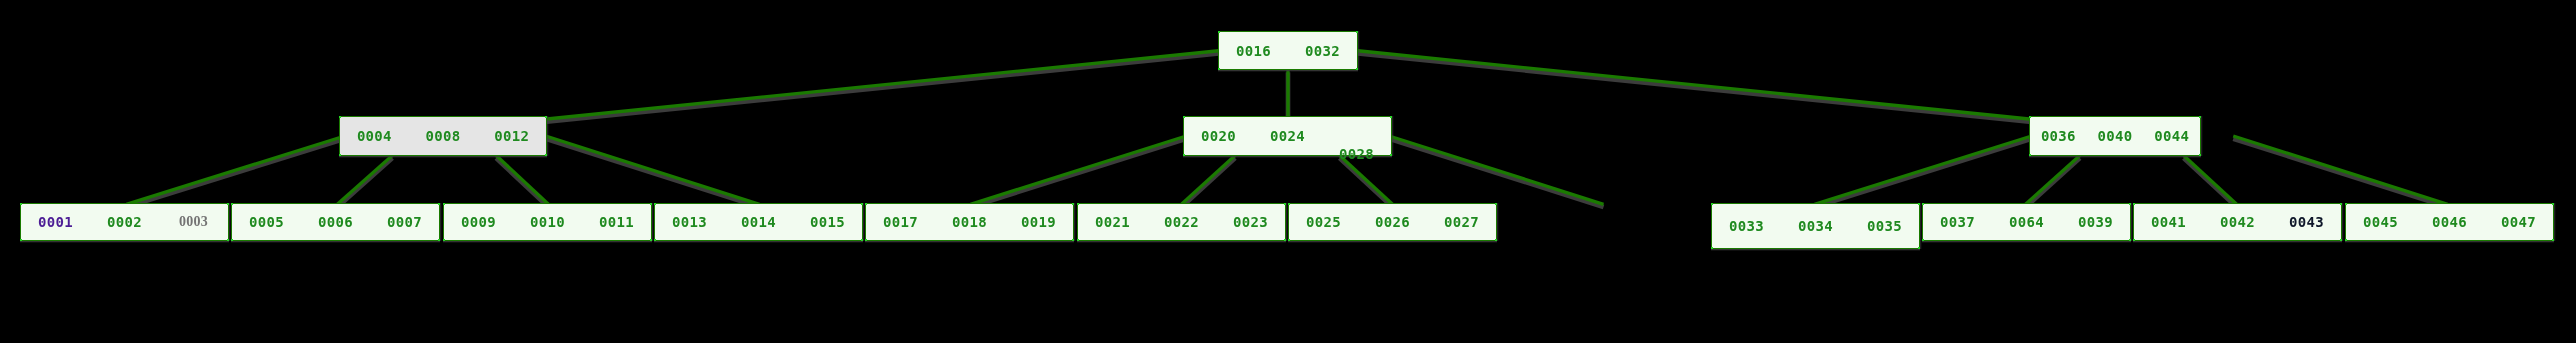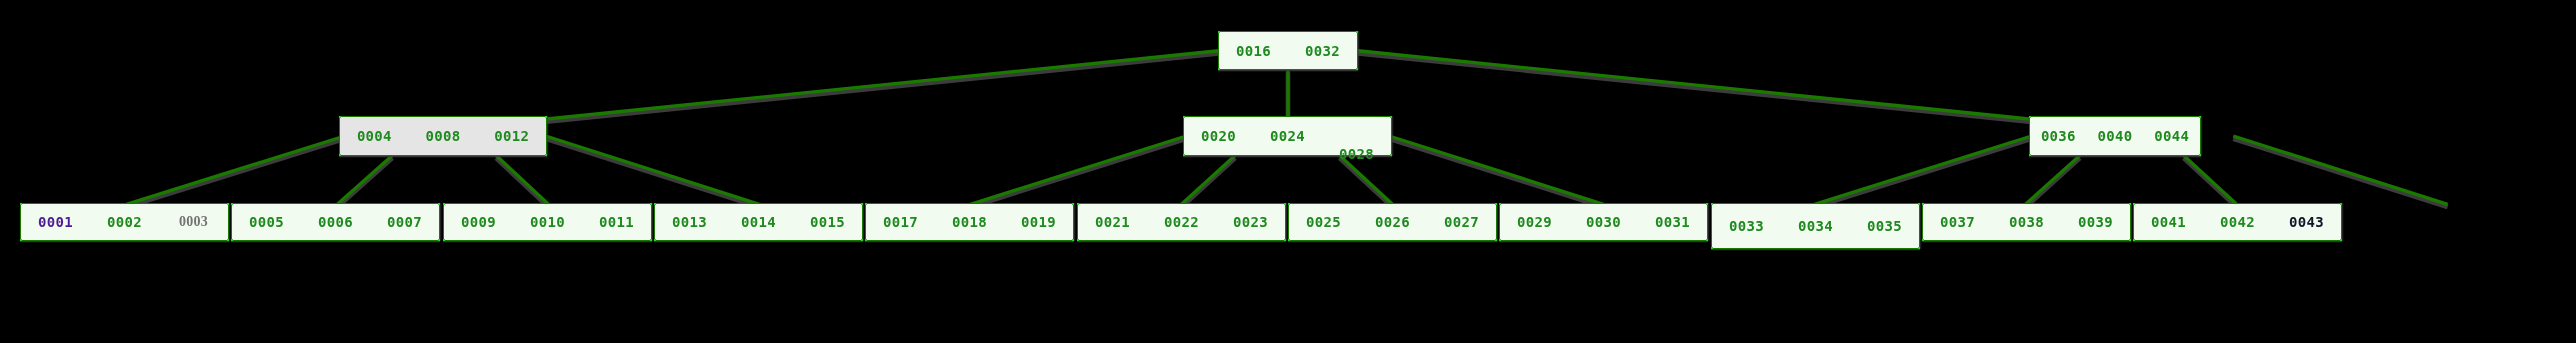--- a/index.html
+++ b/index.html
@@ -198,51 +198,51 @@
       </div>
       <div class="btree-node" style="left: 1288px; top: 203px; width: 209px; height: 38px; background: rgb(242, 251, 240); border-color: rgb(26, 122, 0);">
         <span class="btree-key" style="color: rgb(31, 138, 31);">0025</span>
         <span class="btree-key" style="color: rgb(31, 138, 31);">0026</span>
         <span class="btree-key" style="color: rgb(31, 138, 31);">0027</span>
         <span class="corner-dot corner-tl"></span>
         <span class="corner-dot corner-tr"></span>
         <span class="corner-dot corner-bl"></span>
         <span class="corner-dot corner-br"></span>
       </div>
-      <div class="btree-node" style="left: 1499px; top: 203px; width: 209px; height: 38px; background: rgb(242, 251, 240); border-color: rgb(26, 122, 0);">
-        <span class="btree-key" style="color: rgb(31, 138, 31);">0029</span>
-        <span class="btree-key" style="color: rgb(31, 138, 31);">0030</span>
-        <span class="btree-key" style="color: rgb(31, 138, 31);">0031</span>
-        <span class="corner-dot corner-tl"></span>
-        <span class="corner-dot corner-tr"></span>
-        <span class="corner-dot corner-bl"></span>
-        <span class="corner-dot corner-br"></span>
-      </div>
       <div class="btree-node" style="left: 1711px; top: 203px; width: 209px; height: 46px; background: rgb(242, 251, 240); border-color: rgb(26, 122, 0);">
         <span class="btree-key" style="color: rgb(31, 138, 31);">0033</span>
         <span class="btree-key" style="color: rgb(31, 138, 31);">0034</span>
         <span class="btree-key" style="color: rgb(31, 138, 31);">0035</span>
         <span class="corner-dot corner-tl"></span>
         <span class="corner-dot corner-tr"></span>
         <span class="corner-dot corner-bl"></span>
         <span class="corner-dot corner-br"></span>
       </div>
       <div class="btree-node" style="left: 1922px; top: 203px; width: 209px; height: 38px; background: rgb(242, 251, 240); border-color: rgb(26, 122, 0);">
         <span class="btree-key" style="color: rgb(31, 138, 31);">0037</span>
-        <span class="btree-key" style="color: rgb(31, 138, 31);">0038</span>
+        <span class="btree-key" style="color: rgb(31, 138, 31);">0064</span>
         <span class="btree-key" style="color: rgb(31, 138, 31);">0039</span>
         <span class="corner-dot corner-tl"></span>
         <span class="corner-dot corner-tr"></span>
         <span class="corner-dot corner-bl"></span>
         <span class="corner-dot corner-br"></span>
       </div>
       <div class="btree-node" style="left: 2133px; top: 203px; width: 209px; height: 38px; background: rgb(242, 251, 240); border-color: rgb(26, 122, 0);">
         <span class="btree-key" style="color: rgb(31, 138, 31);">0041</span>
         <span class="btree-key" style="color: rgb(31, 138, 31);">0042</span>
         <span class="btree-key" style="color: #0f172a;">0043</span>
+        <span class="corner-dot corner-tl"></span>
+        <span class="corner-dot corner-tr"></span>
+        <span class="corner-dot corner-bl"></span>
+        <span class="corner-dot corner-br"></span>
+      </div>
+      <div class="btree-node" style="left: 2345px; top: 203px; width: 209px; height: 38px; background: rgb(242, 251, 240); border-color: rgb(26, 122, 0);">
+        <span class="btree-key" style="color: rgb(31, 138, 31);">0045</span>
+        <span class="btree-key" style="color: rgb(31, 138, 31);">0046</span>
+        <span class="btree-key" style="color: rgb(31, 138, 31);">0047</span>
         <span class="corner-dot corner-tl"></span>
         <span class="corner-dot corner-tr"></span>
         <span class="corner-dot corner-bl"></span>
         <span class="corner-dot corner-br"></span>
       </div>
     </div>
 </div>
 
 
 </body></html>

